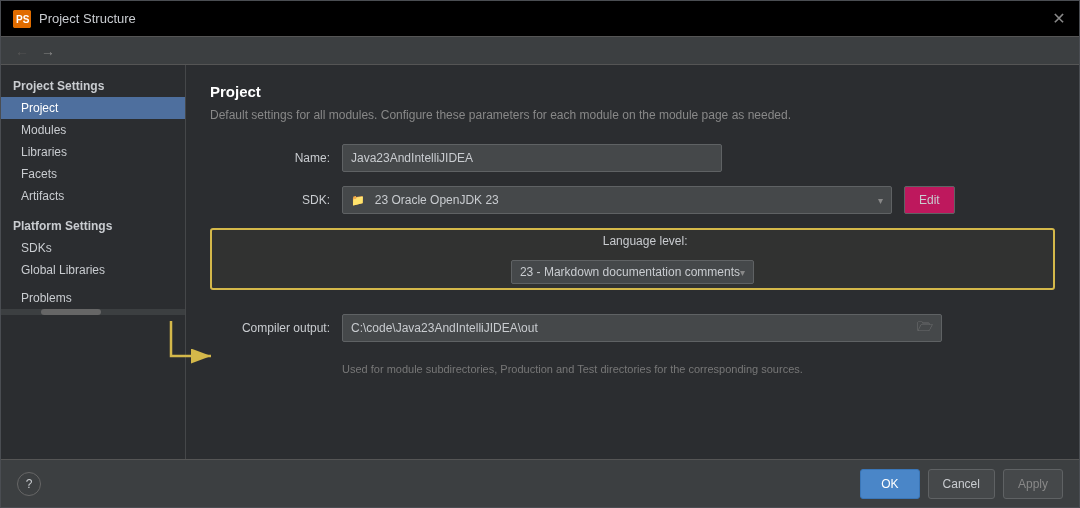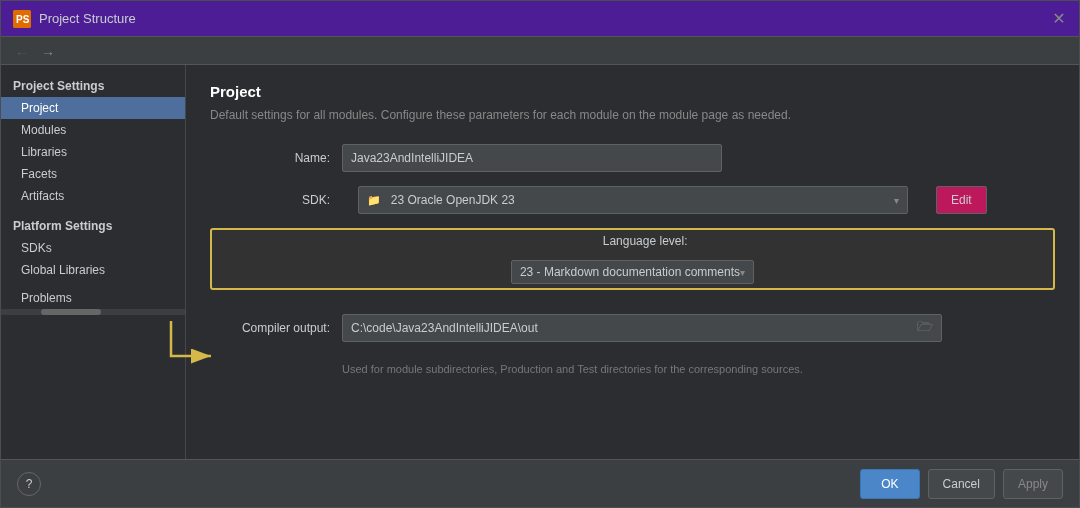--- a/index.html
+++ b/index.html
@@ -19,21 +19,21 @@
     .dialog {
       width: 1080px;
       height: 508px;
       background: #2b2d30;
       border: 1px solid #4a4d52;
       display: flex;
       flex-direction: column;
     }
 
     .title-bar {
-      background: #4c1d95;
+      background: #000000;
       padding: 8px 12px;
       display: flex;
       align-items: center;
       justify-content: space-between;
       border-bottom: 1px solid #555;
       height: 36px;
       flex-shrink: 0;
     }
 
     .title-bar-left {
@@ -172,21 +172,21 @@
       padding: 4px 8px;
       font-size: 12px;
       outline: none;
       border-radius: 2px;
     }
 
     .sdk-row {
       display: flex;
       align-items: center;
       margin-bottom: 14px;
-      gap: 28px;
+      gap: 12px;
     }
 
     .sdk-select-wrapper {
       flex: 1;
       max-width: 550px;
       height: 28px;
       background: #45484a;
       border: 1px solid #5f6264;
       color: #c9ccd0;
       padding: 4px 8px;

